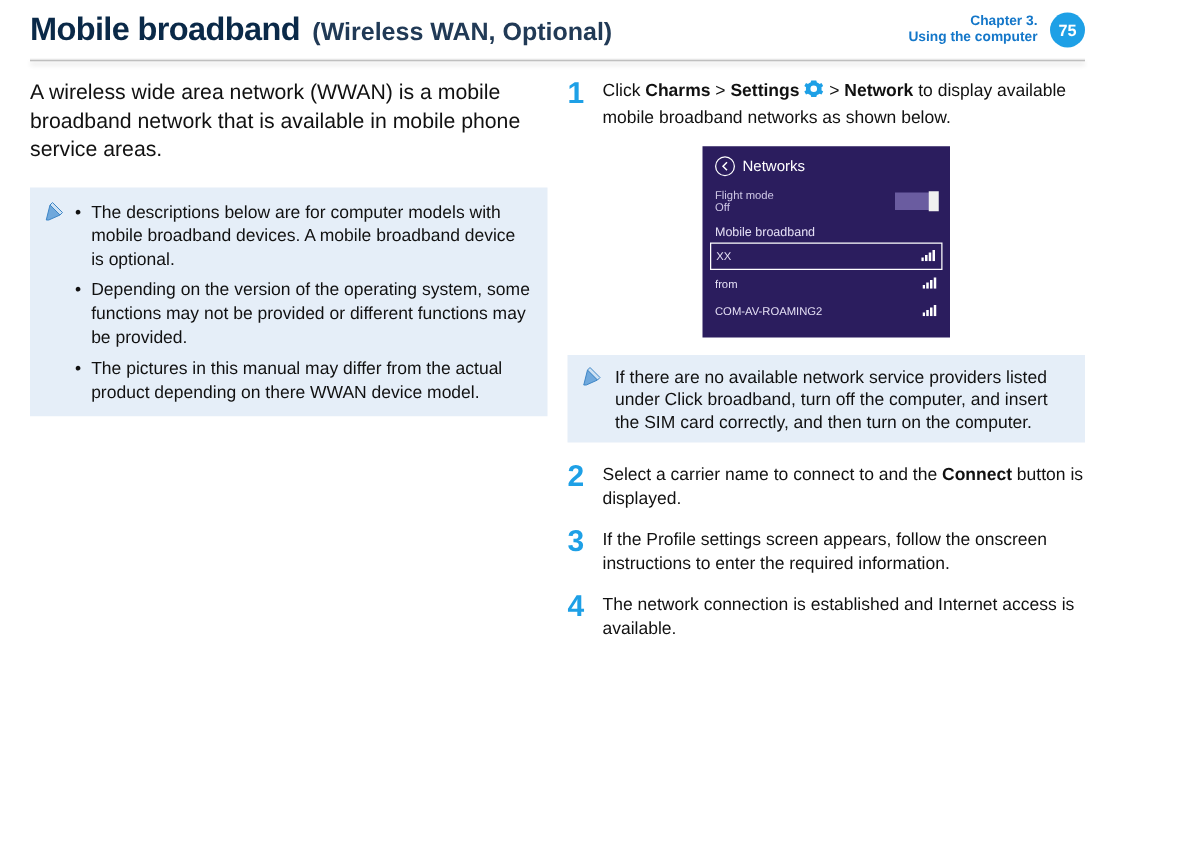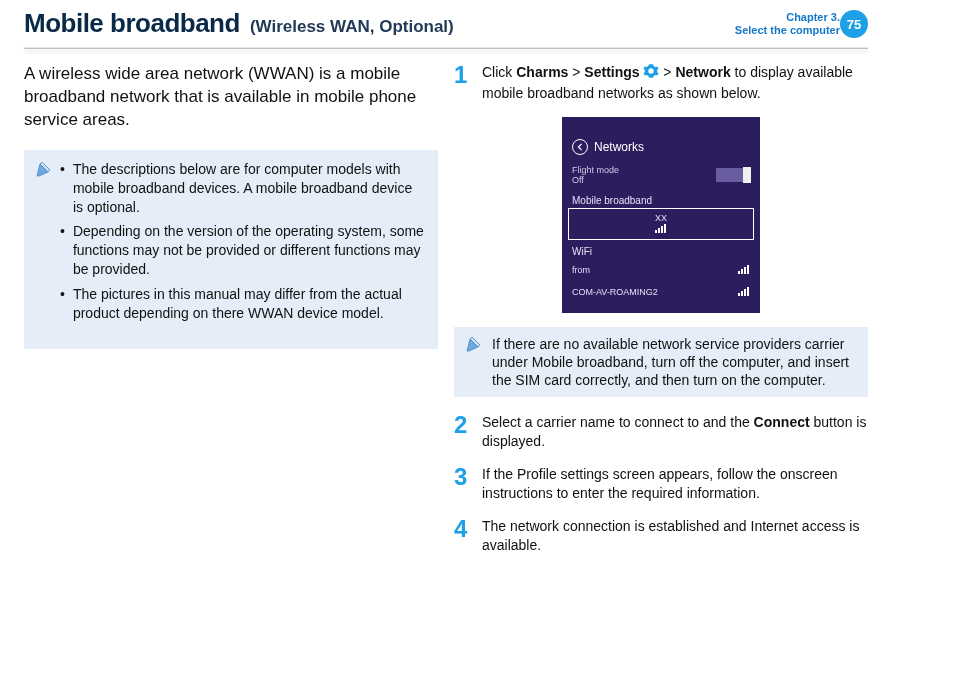--- a/index.html
+++ b/index.html
@@ -1,67 +1,67 @@
 <!DOCTYPE html>
 <html><head>
 <meta charset="utf-8">
 <style>
   * { box-sizing: border-box; margin: 0; padding: 0; }
   html, body { width: 954px; height: 677px; font-family: "Segoe UI", Arial, sans-serif; color: #111; background:#fff; }
   .page { width: 892px; height: 677px; position: relative; padding: 0 24px 0 24px; }
   .header { display:flex; align-items:flex-start; justify-content:space-between; padding-top:8px;}
   .title-block { display:flex; align-items:baseline; gap:10px; color:#0a2948; }
   .title-main { font-size:26px; font-weight:700; letter-spacing:-0.5px; }
-  .title-sub { font-size:17px; font-weight:600; color:#213a56; }
-  .chapter-block { display:flex; align-items:center; padding-top:2px;margin-left:16px;}
+  .title-sub { font-size:20px; font-weight:600; color:#213a56; }
+  .chapter-block { display:flex; align-items:center; gap:10px; padding-top:2px;margin-left:16px;}
   .chapter-text { text-align:right; color:#1477c9; font-size:11px; font-weight:700; line-height:1.15;}
   .page-badge { width:28px; height:28px; border-radius:50%; background:#1ea0e6; color:#fff; font-weight:700; font-size:13px; display:flex; align-items:center; justify-content:center; }
   .divider { margin:8px 0 14px 0; height:2px; background:#e6e6e6; border-bottom:1px solid #bfbfbf; box-shadow: 0 3px 4px rgba(0,0,0,0.12);}
   .cols { display:flex; gap:16px; }
   .col { flex:1; min-width:0; }
   .intro { font-size:17px; line-height:1.35; }
-  .note-box { background:#e5eef8; padding:10px 12px 20px 10px; margin-top:18px; }
+  .note-box { background:#e5eef8; padding:10px 12px 4px 10px; margin-top:18px; }
   .note-row { display:flex; align-items:flex-start; gap:6px; }
   .note-icon { flex:0 0 auto; }
   .bullets { list-style:none; font-size:14px; line-height:1.35; }
   .bullets li { display:flex; gap:8px; margin-bottom:6px;}
   .bullets li::before { content:"•"; flex:0 0 auto; }
   .step { display:flex; gap:10px; margin-bottom:14px; }
   .step-num { color:#1ea0e6; font-size:24px; font-weight:700; line-height:1; min-width:18px;}
   .step-body { font-size:14px; line-height:1.35; flex:1;}
   .bold { font-weight:700; }
   .gear-icon { vertical-align:middle; display:inline-block; }
   
   .networks-wrap { display:flex; justify-content:center; margin: 10px 0 14px 0;}
-  .networks { width:198px; background:#2b1d5e; color:#fff; font-size:10px; padding:22px 0 10px 0;}
+  .networks { width:198px; background:#2b1d5e; color:#fff; font-size:10px; padding:8px 0 10px 0;}
   .nw-header { display:flex; align-items:center; gap:6px; padding:0 10px 6px 10px; font-size:12px;}
   .nw-back { width:16px; height:16px; border:1.5px solid #fff; border-radius:50%; display:flex; align-items:center; justify-content:center; }
   .nw-row { padding:4px 10px; display:flex; justify-content:space-between; align-items:center; font-size:9px; color:#cfc8e6;}
   .toggle { width:34px; height:14px; background:#6a5ca0; position:relative; }
   .toggle::after{content:""; position:absolute; right:-1px; top:-1px; width:8px; height:16px; background:#f0f0f0;}
   .nw-section { padding:6px 10px 2px 10px; color:#e5e0f5;}
   .nw-item { padding:5px 10px; display:flex; justify-content:space-between; align-items:center; font-size:9px; color:#e5e0f5;}
-  .nw-item.selected { border:1px solid #fff; margin:0 6px; padding:4px 4px;flex-direction:column;}
+  .nw-item.selected { border:1px solid #fff; margin:0 6px; padding:4px 4px;}
   .signal { display:inline-block;}
   .note2 { background:#e5eef8; padding:8px 10px; margin-bottom:16px; display:flex; gap:8px; align-items:flex-start;}
   .note2-text { font-size:14px; line-height:1.3;}
 </style>
 </head>
 <body>
 <div class="page">
 
 <div class="header">
   <div class="title-block">
     <span class="title-main">Mobile broadband</span>
     <span class="title-sub">(Wireless WAN, Optional)</span>
   </div>
   <div class="chapter-block">
     <div class="chapter-text">
       <div>Chapter 3.</div>
-      <div>Select the computer</div>
+      <div>Using the computer</div>
     </div>
     <div class="page-badge">75</div>
   </div>
 </div>
 
 <div class="divider"></div>
 
 <div class="cols">
 
   <div class="col">
@@ -121,21 +121,20 @@
         <div class="nw-section">Mobile broadband</div>
         <div class="nw-item selected">
           <span>XX</span>
           <span class="signal"><svg width="12" height="10" viewBox="0 0 12 10">
                   <rect x="0" y="7" width="2" height="3" fill="#fff"></rect>
                   <rect x="3" y="5" width="2" height="5" fill="#fff"></rect>
                   <rect x="6" y="3" width="2" height="7" fill="#fff"></rect>
                   <rect x="9" y="1" width="2" height="9" fill="#fff"></rect>
                 </svg></span>
         </div>
-        <div class="nw-section">WiFi</div>
         <div class="nw-item">
           <span>from</span>
           <span class="signal"><svg width="12" height="10" viewBox="0 0 12 10">
                   <rect x="0" y="7" width="2" height="3" fill="#fff"></rect>
                   <rect x="3" y="5" width="2" height="5" fill="#fff"></rect>
                   <rect x="6" y="3" width="2" height="7" fill="#fff"></rect>
                   <rect x="9" y="1" width="2" height="9" fill="#fff"></rect>
                 </svg></span>
         </div>
         <div class="nw-item">
@@ -150,21 +149,21 @@
       </div>
     </div>
 
     <div class="note2">
       <span>
         <svg width="20" height="20" viewBox="0 0 20 20">
               <path d="M3 16 L6 4 L14 12 L5 16 Z" fill="#6fa8dc" stroke="#3d85c6" stroke-width="0.8"></path>
               <path d="M6 4 L8 2 L16 10 L14 12 Z" fill="#cfe2f3" stroke="#3d85c6" stroke-width="0.8"></path>
             </svg>
       </span>
-      <div class="note2-text">If there are no available network service providers carrier under Mobile broadband, turn off the computer, and insert the SIM card correctly, and then turn on the computer.</div>
+      <div class="note2-text">If there are no available network service providers listed under Click broadband, turn off the computer, and insert the SIM card correctly, and then turn on the computer.</div>
     </div>
 
     <div class="step">
       <div class="step-num">2</div>
       <div class="step-body">
         <span>Select a carrier name to connect to and the </span><span class="bold">Connect</span><span> button is displayed.</span>
       </div>
     </div>
 
     <div class="step">

